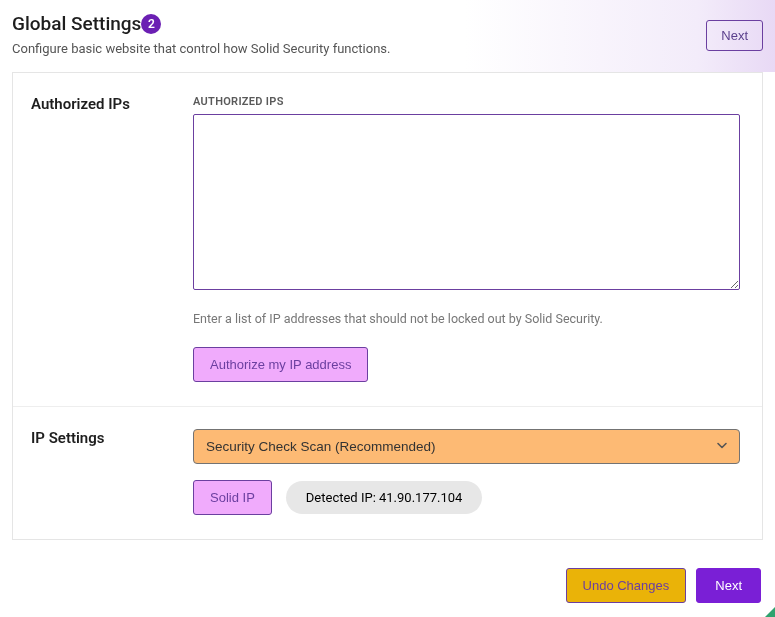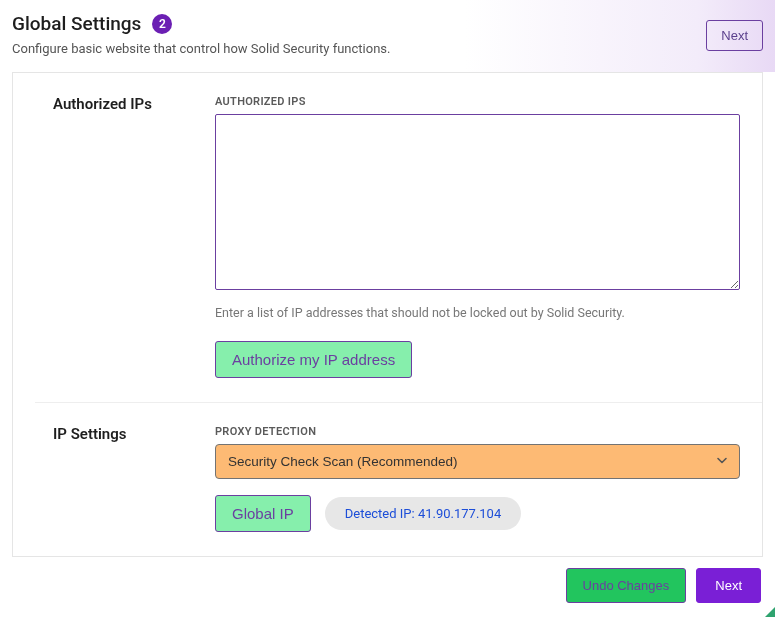--- a/index.html
+++ b/index.html
@@ -12,21 +12,21 @@
       overflow: hidden;
     }
     .header-area {
       background: linear-gradient(to right, #ffffff 0%, #ffffff 60%, #f3ecfa 90%, #e8d9f5 100%);
       padding: 12px 12px 16px 12px;
       position: relative;
     }
     .page-title-row {
       display: flex;
       align-items: center;
-      gap: 11px;
+      gap: 0;
       text-align: center;
     }
     .page-title {
       font-size: 19px;
       font-weight: 500;
       color: #1e1e1e;
     }
     .badge {
       background: #6b1fb3;
       color: #fff;
@@ -53,21 +53,20 @@
       color: #5a3f8c;
       padding: 7px 14px;
       font-size: 13px;
       border-radius: 3px;
       cursor: pointer;
     }
     .content-card {
       border: 1px solid #e5e5e5;
       margin: 0 12px;
       background: #fff;
-      padding-left: 22px;
     }
     .section {
       display: flex;
       padding: 22px 22px 24px 18px;
       border-bottom: 1px solid #eee;
     }
     .section:last-child { border-bottom: none; }
     .section-label {
       width: 162px;
       flex-shrink: 0;
@@ -94,30 +93,30 @@
       border-radius: 2px;
       padding: 6px 8px;
       font-size: 13px;
       font-family: inherit;
       resize: both;
       outline: none;
     }
     .help-text {
       font-size: 12.5px;
       color: #777;
-      margin-top: 10px;
+      margin-top: 16px;
       line-height: 1.5;
     }
     .secondary-btn {
       margin-top: 18px;
-      background: #86efac;
+      background: #f0abfc;
       border: 1px solid #6b3fa0;
       color: #6b3fa0;
       padding: 9px 16px;
-      font-size: 15px;
+      font-size: 13px;
       border-radius: 3px;
       cursor: pointer;
     }
     .select-wrap {
       position: relative;
       width: 100%;
     }
     .proxy-select {
       width: 100%;
       border: 1px solid #737373;
@@ -138,35 +137,35 @@
       color: #555;
     }
     .inline-row {
       display: flex;
       align-items: center;
       gap: 14px;
       margin-top: 16px;
     }
     .detected-pill {
       background: #e7e7e7;
-      color: #1d4ed8;
+      color: #000000;
       padding: 9px 20px;
       border-radius: 18px;
       font-size: 13px;
     }
     .footer-actions {
       position: absolute;
       bottom: 14px;
       right: 14px;
       display: flex;
       gap: 10px;
       align-items: center;
     }
     .undo-btn {
-      background: #22c55e;
+      background: #eab308;
       border: 1px solid #6b3fa0;
       color: #6b3fa0;
       padding: 9px 16px;
       font-size: 13px;
       border-radius: 3px;
       cursor: pointer;
     }
     .primary-btn {
       background: #7a1fd6;
       border: 1px solid #7a1fd6;
@@ -207,33 +206,32 @@
       <div class="field-caption">AUTHORIZED IPS</div>
       <textarea class="ip-textarea" value="" style=""></textarea>
       <div class="help-text">Enter a list of IP addresses that should not be locked out by Solid Security.</div>
       <button class="secondary-btn">Authorize my IP address</button>
     </div>
   </div>
 
   <div class="section">
     <div class="section-label">IP Settings</div>
     <div class="section-body">
-      <div class="field-caption">PROXY DETECTION</div>
       <div class="select-wrap">
         <select class="proxy-select">
           <option>Security Check Scan (Recommended)</option>
         </select>
         <span class="select-chevron">
           <svg width="12" height="12" viewBox="0 0 12 12">
               <path d="M2 4 L6 8 L10 4" stroke="currentColor" stroke-width="1.6" fill="none" stroke-linecap="round" stroke-linejoin="round"></path>
             </svg>
         </span>
       </div>
       <div class="inline-row">
-        <button class="secondary-btn" style="margin-top:0">Global IP</button>
+        <button class="secondary-btn" style="margin-top:0">Solid IP</button>
         <span class="detected-pill">Detected IP: 41.90.177.104</span>
       </div>
     </div>
   </div>
 
 </div>
 
 <div class="footer-actions">
   <button class="undo-btn">Undo Changes</button>
   <button class="primary-btn">Next</button>

